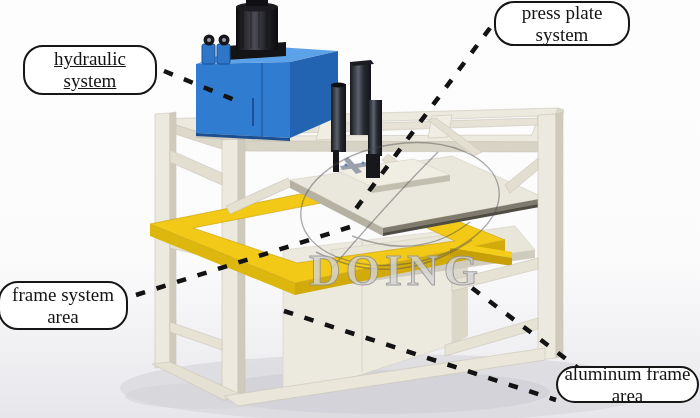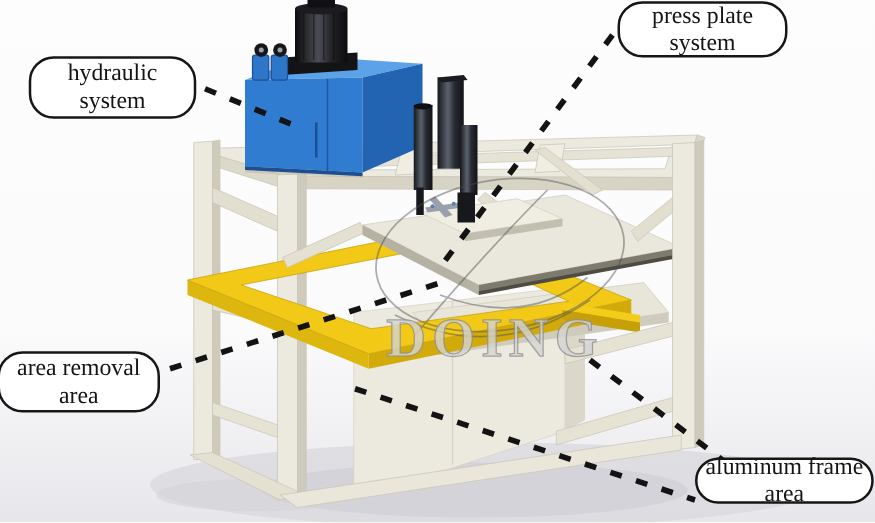--- a/index.html
+++ b/index.html
@@ -14,21 +14,21 @@
     background:#ffffff;
     border:2px solid #161616;
     border-radius:20px;
     display:flex;flex-direction:column;align-items:center;justify-content:center;
     font-size:19px;line-height:22px;color:#141414;
     text-align:center;
     box-sizing:border-box;
     z-index:5;
   }
   .lbl span{display:block;white-space:nowrap;}
-  .lbl-hydraulic{left:23px;top:45px;width:134px;height:50px;}
+  .lbl-hydraulic{left:23px;top:45px;width:134px;height:50px;text-decoration:underline;}
   .lbl-press{left:494px;top:1px;width:136px;height:45px;}
   .lbl-removal{left:-2px;top:281px;width:130px;height:49px;}
   .lbl-aluminum{left:556px;top:366px;width:143px;height:37px;}
 </style>
 </head>
 <body>
 
 <div class="stage">
 
   <svg width="700" height="418" viewBox="0 0 700 418">
@@ -186,21 +186,21 @@
 
   <div class="lbl lbl-hydraulic">
     <span>hydraulic</span>
     <span>system</span>
   </div>
   <div class="lbl lbl-press">
     <span>press plate</span>
     <span>system</span>
   </div>
   <div class="lbl lbl-removal">
-    <span>area removal</span>
+    <span>frame system</span>
     <span>area</span>
   </div>
   <div class="lbl lbl-aluminum">
     <span>aluminum frame</span>
     <span>area</span>
   </div>
 
 </div>
 
 </body></html>

